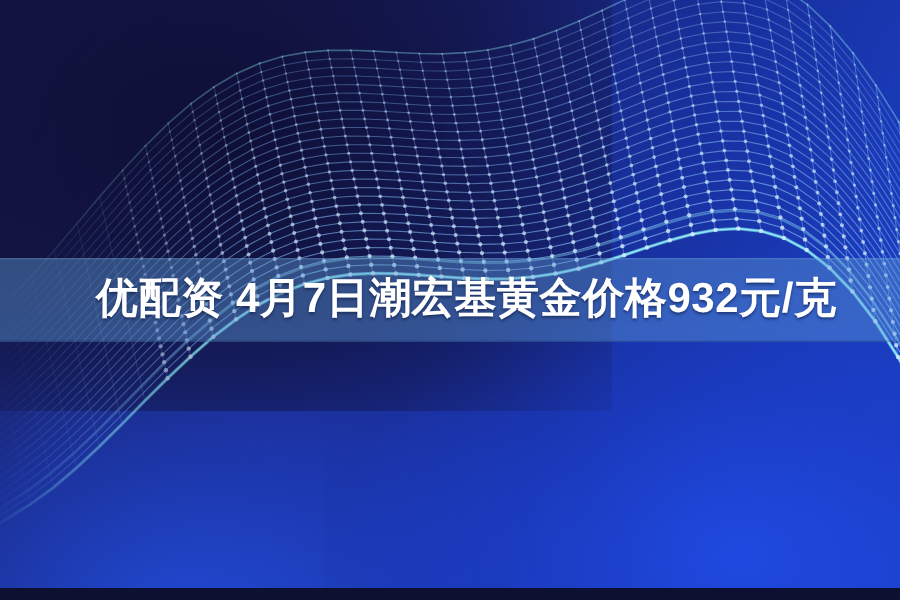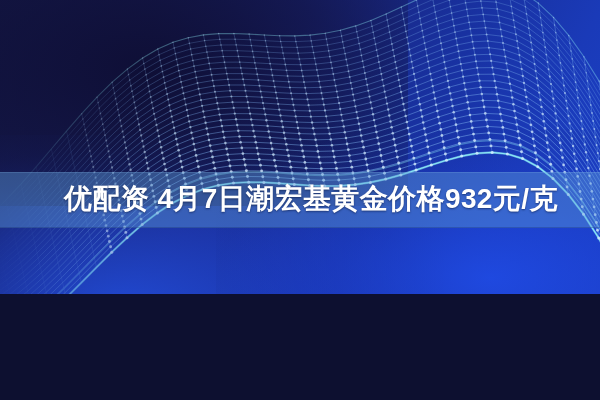--- a/index.html
+++ b/index.html
@@ -3,21 +3,21 @@
 <meta charset="utf-8">
 <style>
   html, body {
     margin: 0;
     padding: 0;
     background: #0d1030;
   }
   #stage {
     position: relative;
     width: 600px;
-    height: 294px;
+    height: 392px;
     overflow: hidden;
     font-family: "Liberation Sans", "DejaVu Sans", sans-serif;
     background: #16194d;
   }
 
   
   .bg-base {
     position: absolute;
     inset: 0;
     background:

